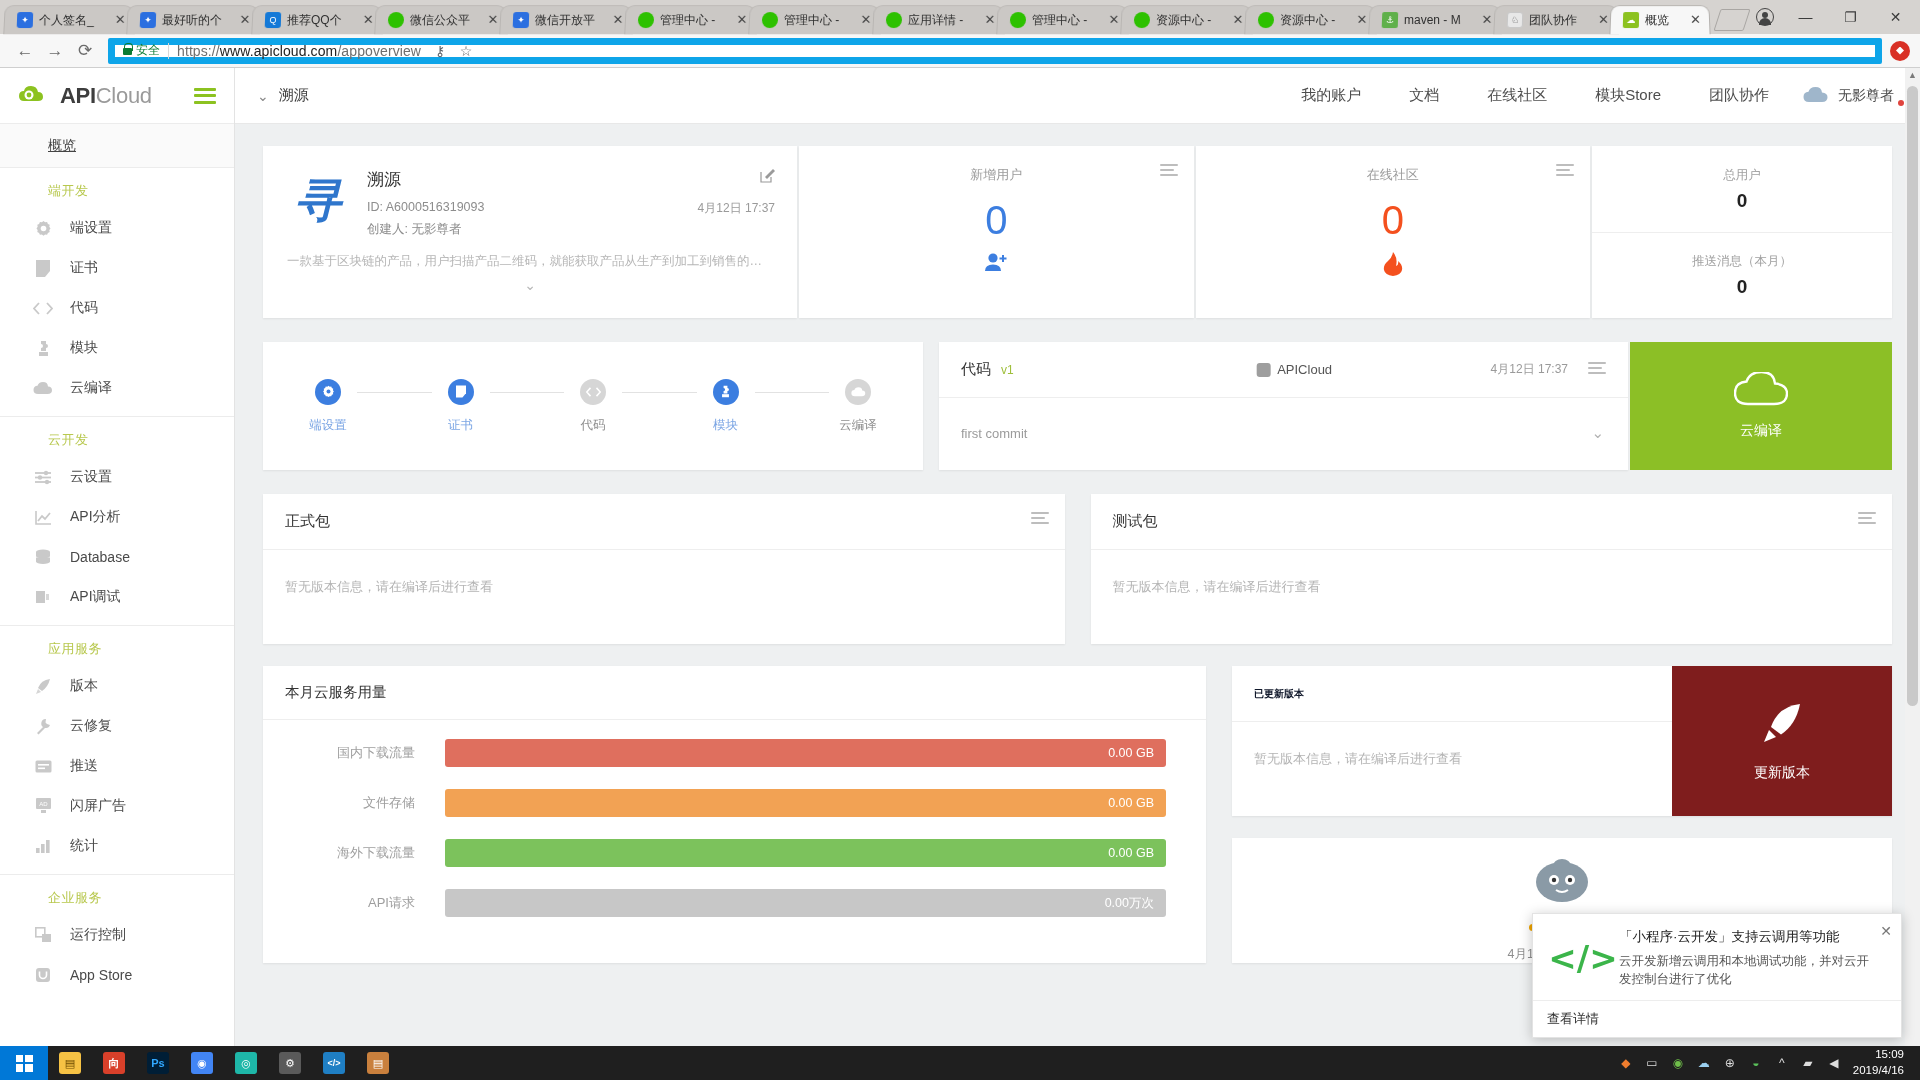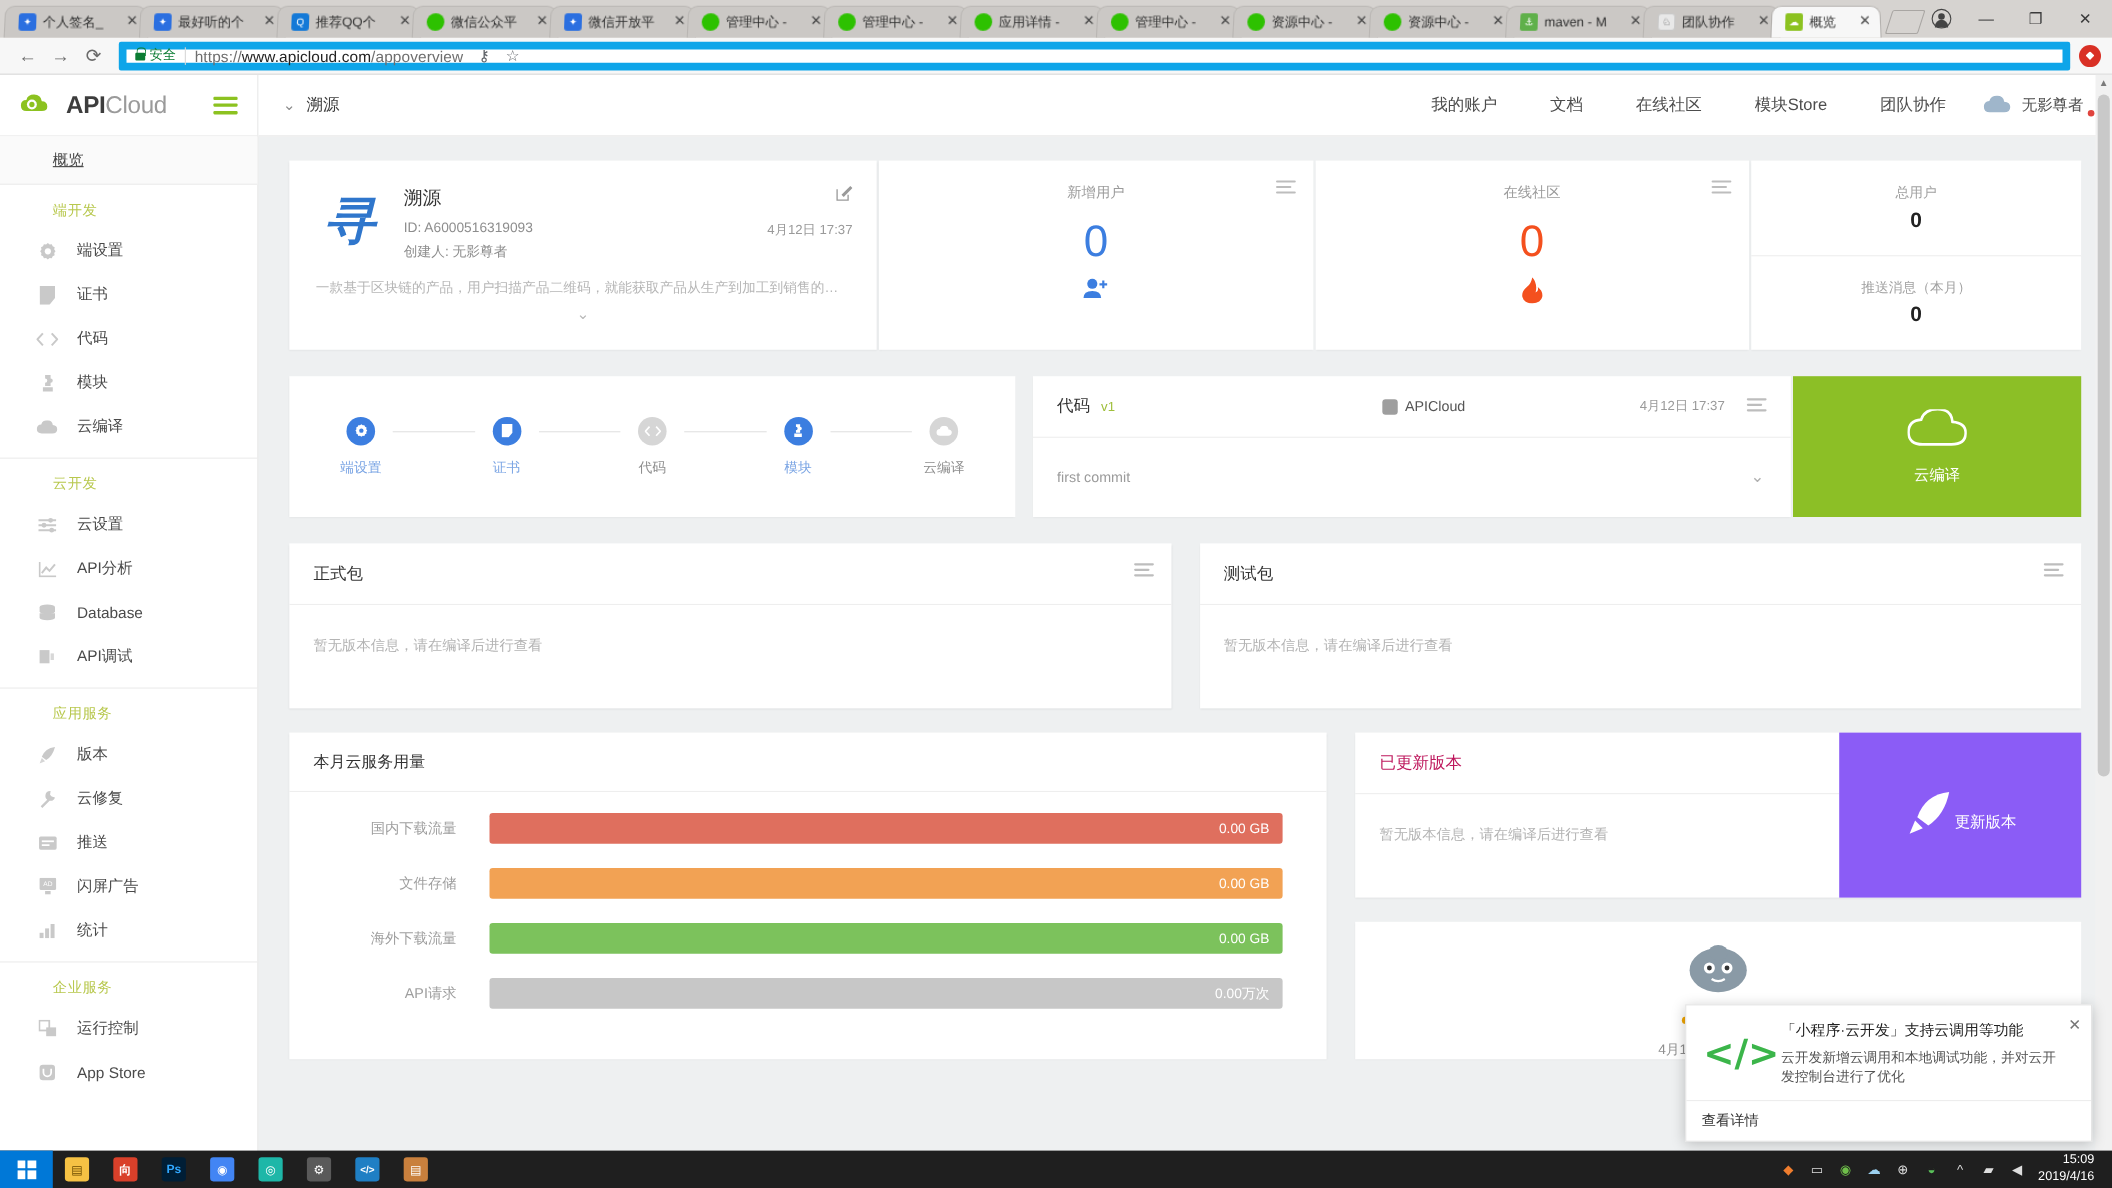--- a/index.html
+++ b/index.html
@@ -260,24 +260,24 @@
   .usage-body { padding: 18px 40px 22px 22px; }
   .bar-row { display:flex; align-items:center; height: 30px; margin-bottom: 20px; }
   .bar-label { width: 160px; font-size: 13px; color: #9e9e9e; text-align: right; padding-right: 30px;}
   .bar { flex: 1; height: 28px; border-radius: 3px; display:flex; align-items:center;
     justify-content: flex-end; padding-right: 12px; color: #fff; font-size: 12.5px; }
 
   .right-col { width: 660px; margin-left: 26px; display:flex; flex-direction: column; }
   .ver-card { background:#fff; box-shadow: 0 1px 2px rgba(0,0,0,.07); display:flex; height: 150px;}
   .ver-left { flex: 1; }
   .ver-head { height: 56px; display:flex; align-items:center; padding:0 22px; border-bottom:1px solid #eee;}
-  .ver-title { font-size: 15px; color: #be185d; }
+  .ver-title { font-size: 10px; color: #0f172a; font-weight: bold; }
   .ver-body { padding: 28px 22px; font-size: 13px; color: #b4b4b4;}
-  .ver-btn { width: 220px; background: #8b5cf6; color:#fff;
-      display:flex;flex-direction:row;align-items:center;justify-content:center; }
+  .ver-btn { width: 220px; background: #7f1d1d; color:#fff;
+      display:flex;flex-direction:column;align-items:center;justify-content:center; }
   .ver-btn .lbl { font-size: 14px; margin-top: 14px; }
 
   .login-card { background:#fff; box-shadow: 0 1px 2px rgba(0,0,0,.07); margin-top: 22px; flex:1;
      padding: 18px 0 0 0; }
   .login-av { width: 64px; height: 48px; margin: 0 auto; position: relative; }
   .login-name { display:flex; align-items:center; justify-content:center; margin-top: 14px; font-size: 13px; color: #555;}
   .login-name .dot { width: 7px; height: 7px; border-radius: 50%; background: #f0a500; margin-right: 8px;}
   .login-time { text-align:center; font-size: 12.5px; color: #8e8e8e; margin-top: 10px; }
 
   

